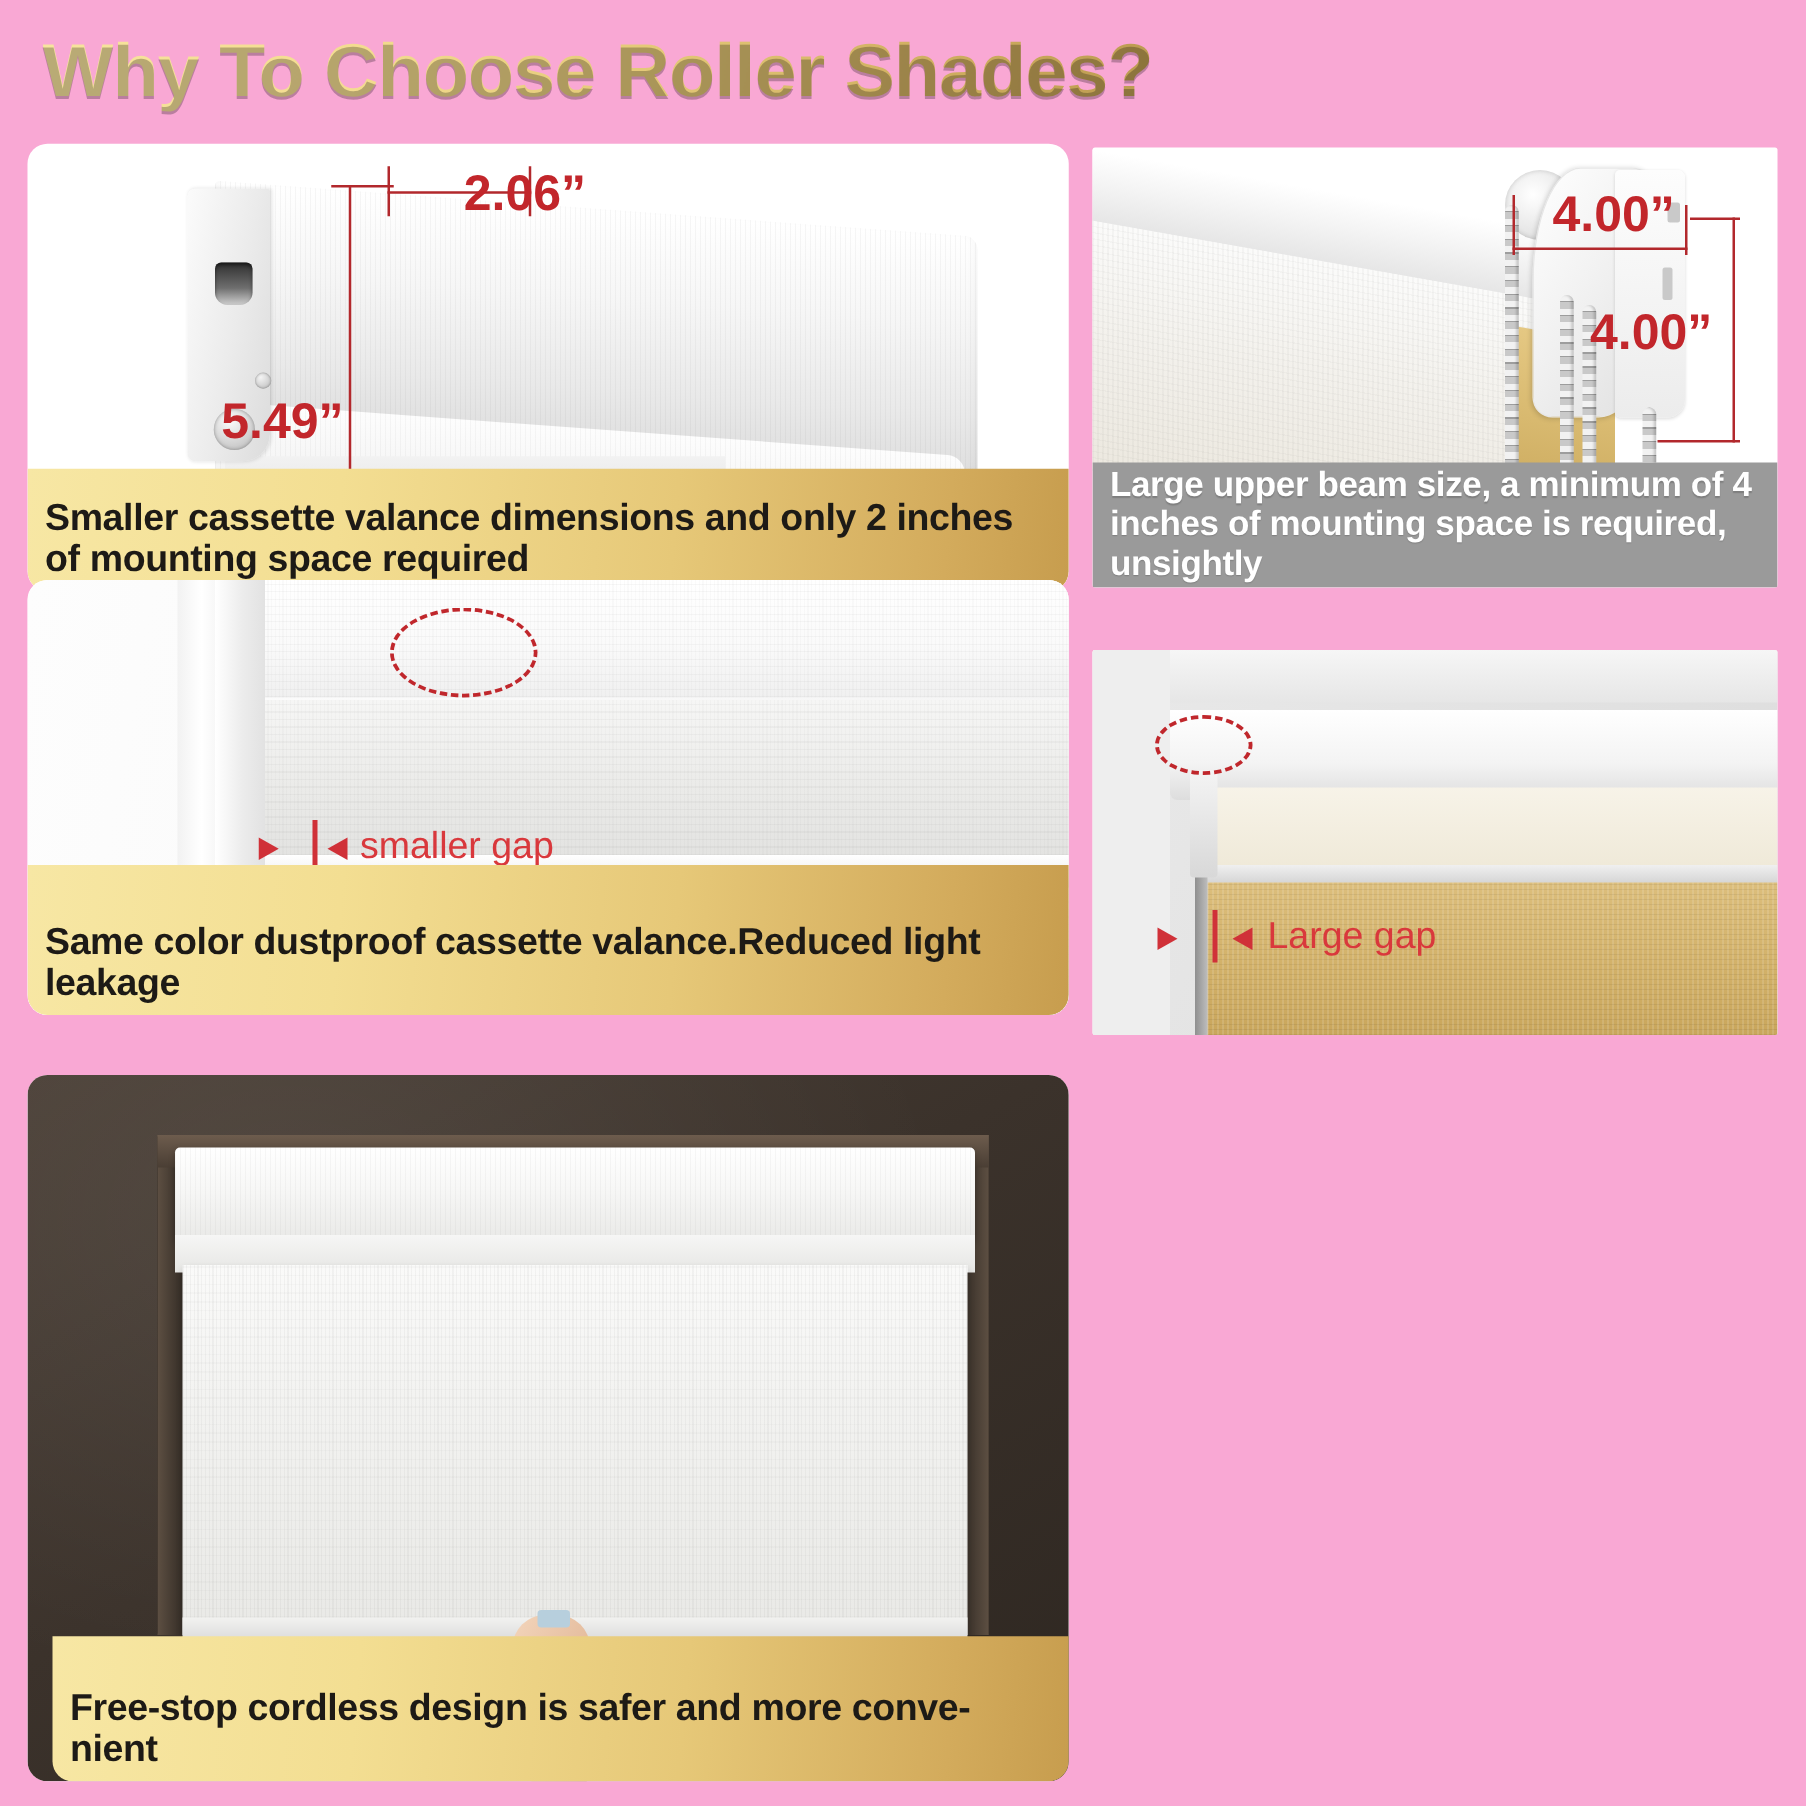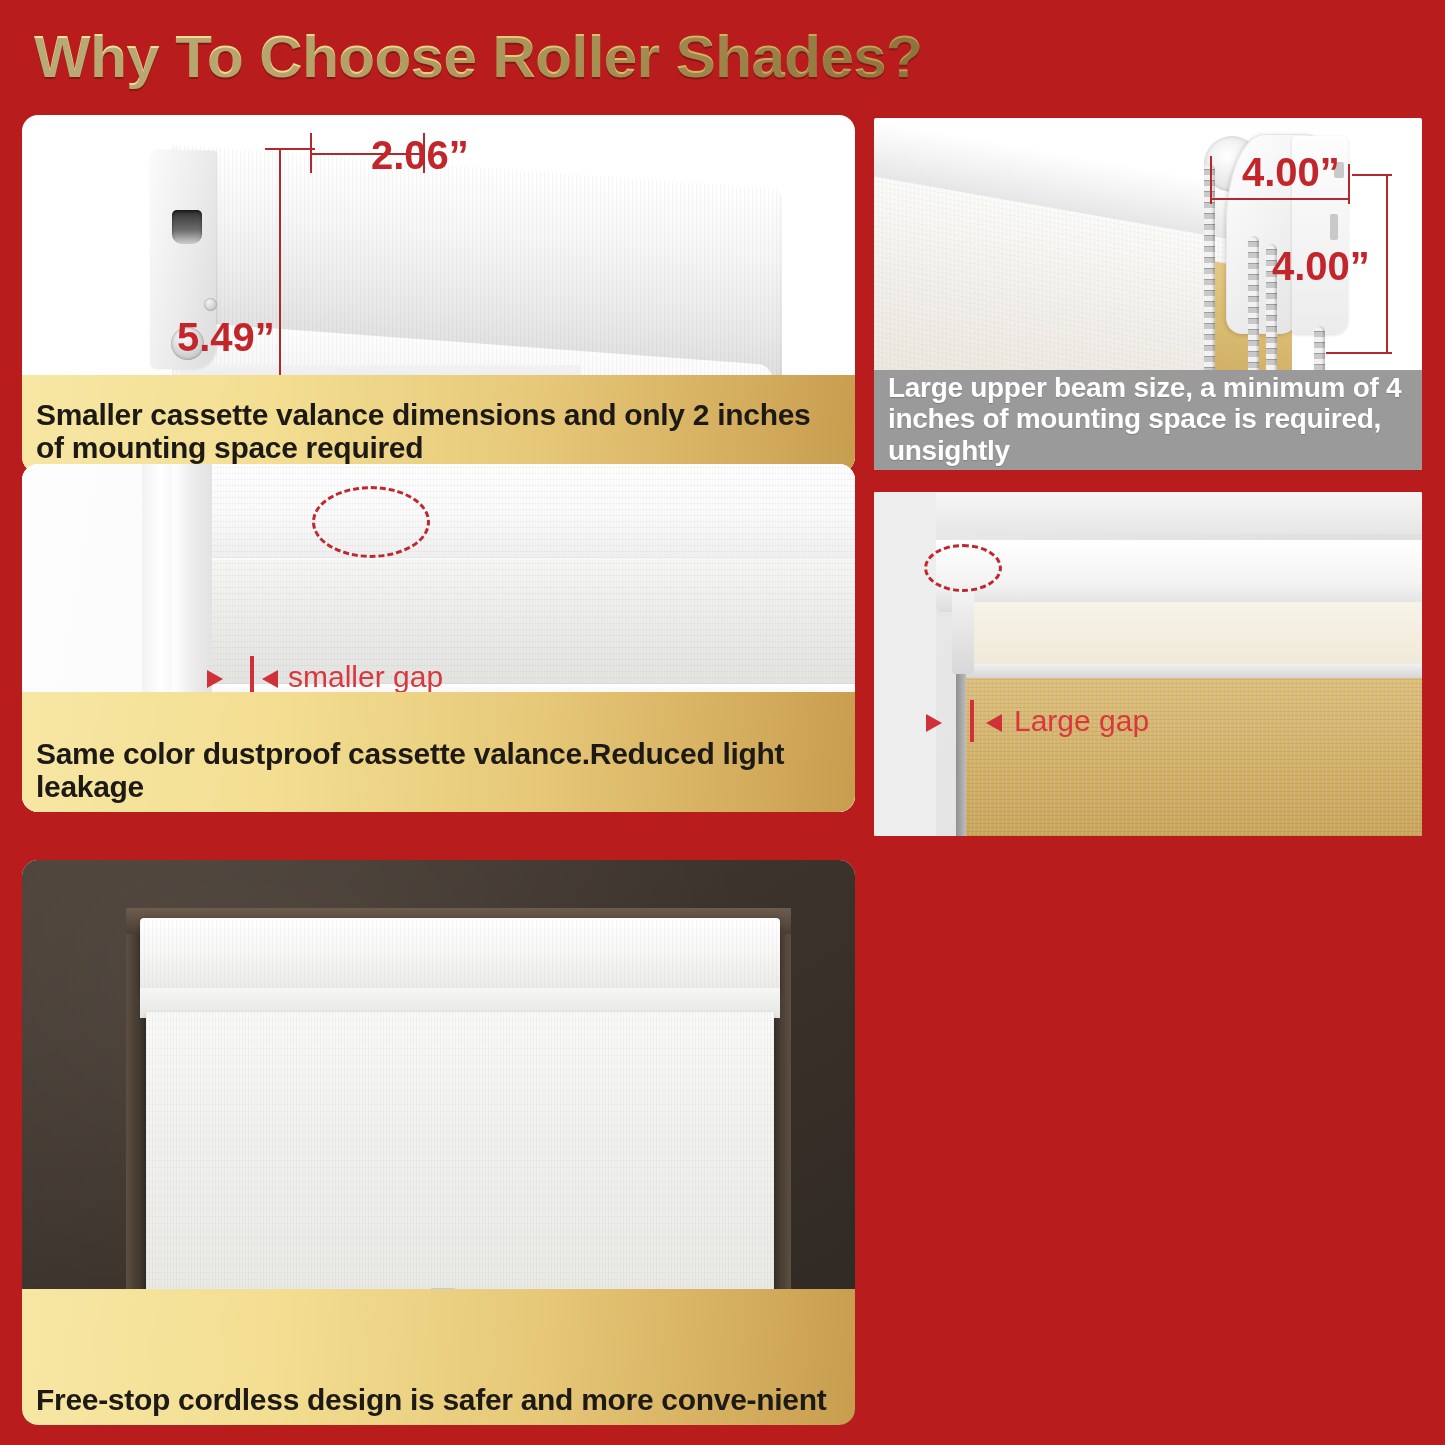--- a/index.html
+++ b/index.html
@@ -2,63 +2,63 @@
 <html><head>
 <meta charset="utf-8">
 <style>
   * { margin:0; padding:0; box-sizing:border-box; }
   html, body {
     width:1445px; height:1445px;
     background:#2b2a28;
     font-family:"Liberation Sans", sans-serif;
     overflow:hidden;
   }
-  #page { position:relative; width:1445px; height:1445px; background:#b91c1c; }
+  #page { position:relative; width:1445px; height:1445px; background:#f9a8d4; }
 
   
   .title {
     position:absolute; left:34px; top:22px;
     font-size:60px; font-weight:bold; letter-spacing:-0.5px;
     white-space:nowrap;
     background:linear-gradient(100deg,#f7e49e 0%,#f3dc90 28%,#e3c877 55%,#cfae60 80%,#bb9a50 100%);
     -webkit-background-clip:text; background-clip:text;
     -webkit-text-fill-color:transparent; color:transparent;
     text-shadow:0 2px 0 rgba(0,0,0,0.25);
   }
 
   
   .panel { position:absolute; overflow:hidden; background:#fff; }
   .panel.left  { left:22px;  width:833px; border-radius:16px; }
   .panel.right { left:874px; width:548px; border-radius:2px; }
   .r1 { top:115px;  height:358px; }
   .r2 { top:464px;  height:348px; }
   .r3 { top:860px;  height:565px; }
   .panel.right.r1 { top:118px; height:352px; }
-  .panel.right.r2 { top:492px; height:344px; }
+  .panel.right.r2 { top:520px; height:308px; }
   .panel.right.r3 { top:862px; height:560px; }
 
   .art { position:absolute; inset:0; overflow:hidden;padding-left:40px; }
 
   
   .cap { position:absolute; left:0; right:0; bottom:0; display:flex; align-items:center; }
   .cap-gold {
     background:linear-gradient(95deg,#f7e7a4 0%,#f3de92 30%,#e6c878 62%,#d3ab5c 88%,#c79d4e 100%);
     color:#1d1a16;
     align-items:flex-end;
   }
   .cap-gray { background:#9a9a9a; color:#ffffff; }
   .cap-txt {
     padding:6px 14px 8px 14px; width:100%;
     font-weight:bold; line-height:1.12; letter-spacing:-0.3px;
   }
   .panel.left  .cap-gold .cap-txt { font-size:30px; }
   .panel.right .cap-gray .cap-txt { font-size:28px; }
   .panel.left.r1 .cap { height:98px; border-radius:0 0 16px 16px; }
   .panel.left.r2 .cap { height:120px; border-radius:0 0 16px 16px; }
-  .panel.left.r3 .cap { height:136px; border-radius:0 0 16px 16px; }
+  .panel.left.r3 .cap { height:116px; border-radius:0 0 16px 16px;margin-left:20px; }
   .panel.right.r1 .cap { height:100px; }
   .panel.right.r2 .cap { height:98px; }
   .panel.right.r3 .cap { height:96px; }
   .panel.right .cap-txt { text-shadow:0 1px 1px rgba(0,0,0,0.18); }
 
   
   .red { position:absolute; color:#c2262b; font-weight:bold; }
   .dim-line { position:absolute; background:#b2282c; }
   .dim-h { height:2px; }
   .dim-v { width:2px; }

